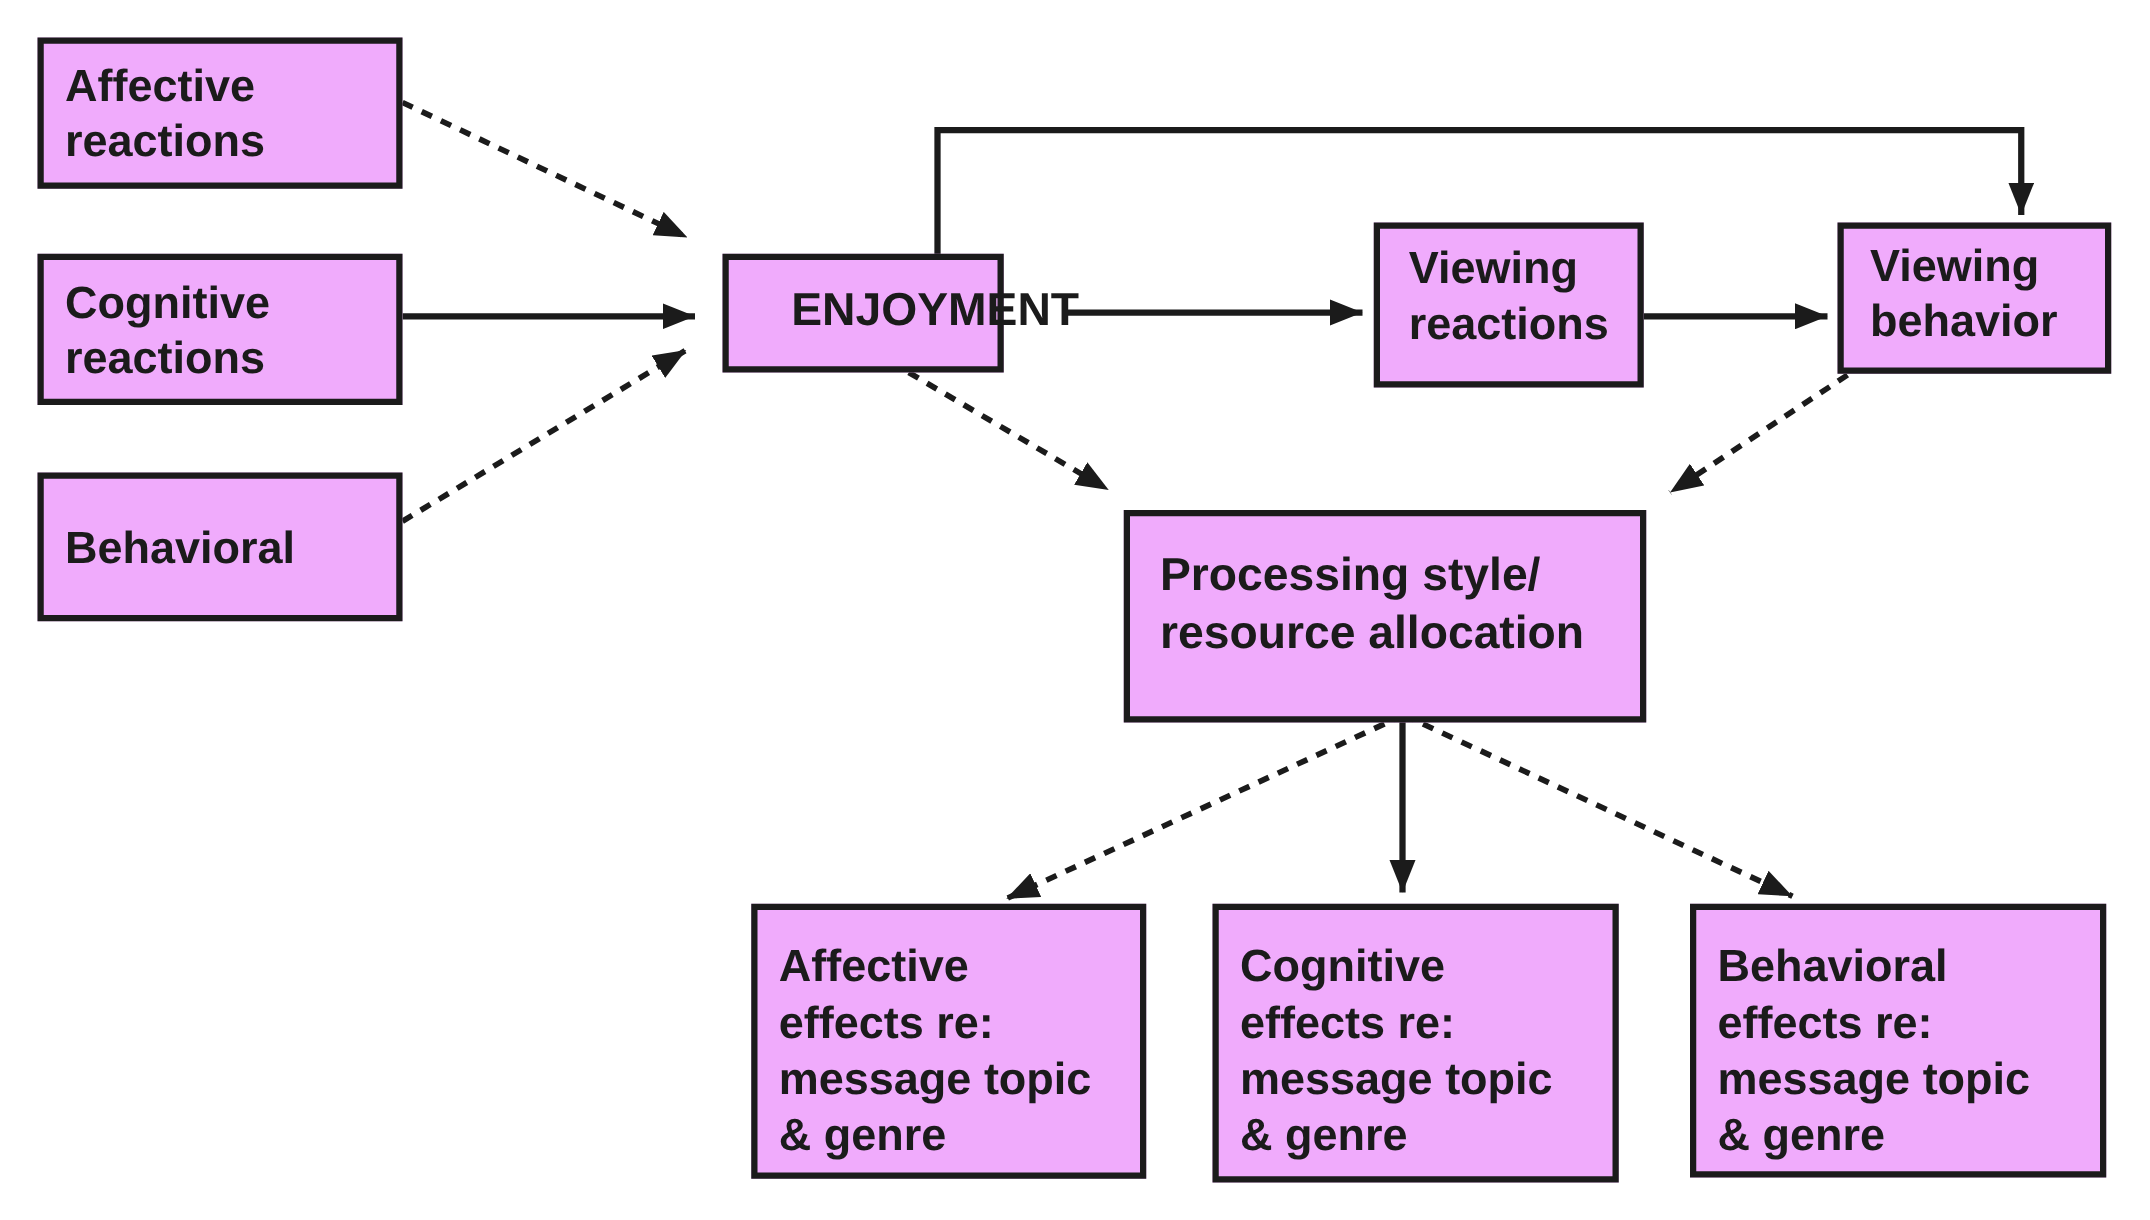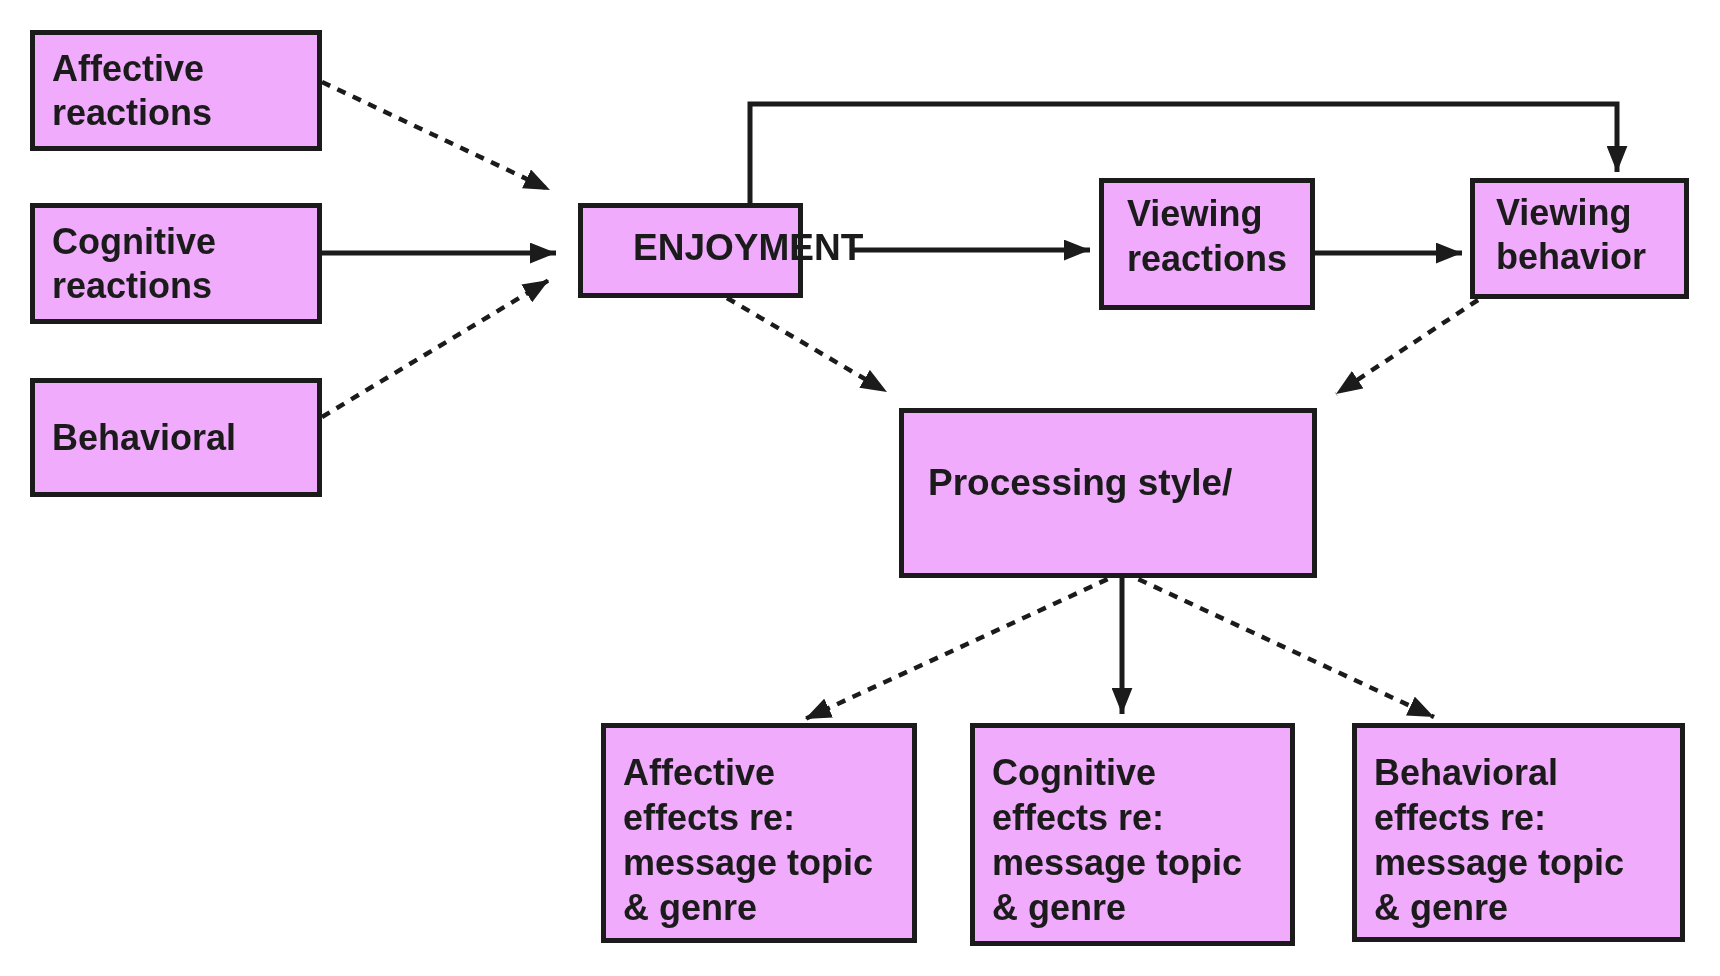--- a/index.html
+++ b/index.html
@@ -119,20 +119,21 @@
     <span>reactions</span>
   </div>
 
   <div class="node" id="n-vbehav">
     <span>Viewing</span>
     <span>behavior</span>
   </div>
 
   <div class="node" id="n-processing">
     <span>Processing style/</span>
+    <span>resource allocation</span>
   </div>
 
   <div class="node effects-box" id="n-aeffects">
     <span>Affective</span>
     <span>effects re:</span>
     <span>message topic</span>
     <span>&amp; genre</span>
   </div>
 
   <div class="node effects-box" id="n-ceffects">

